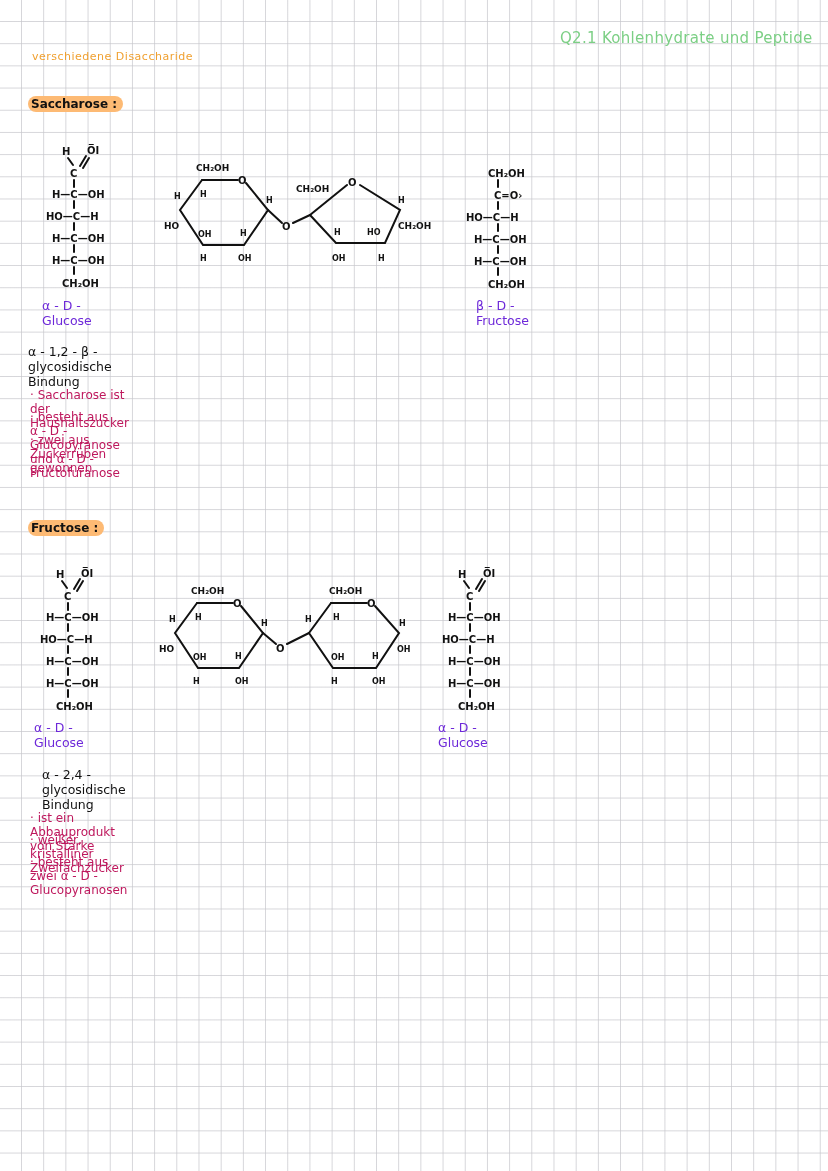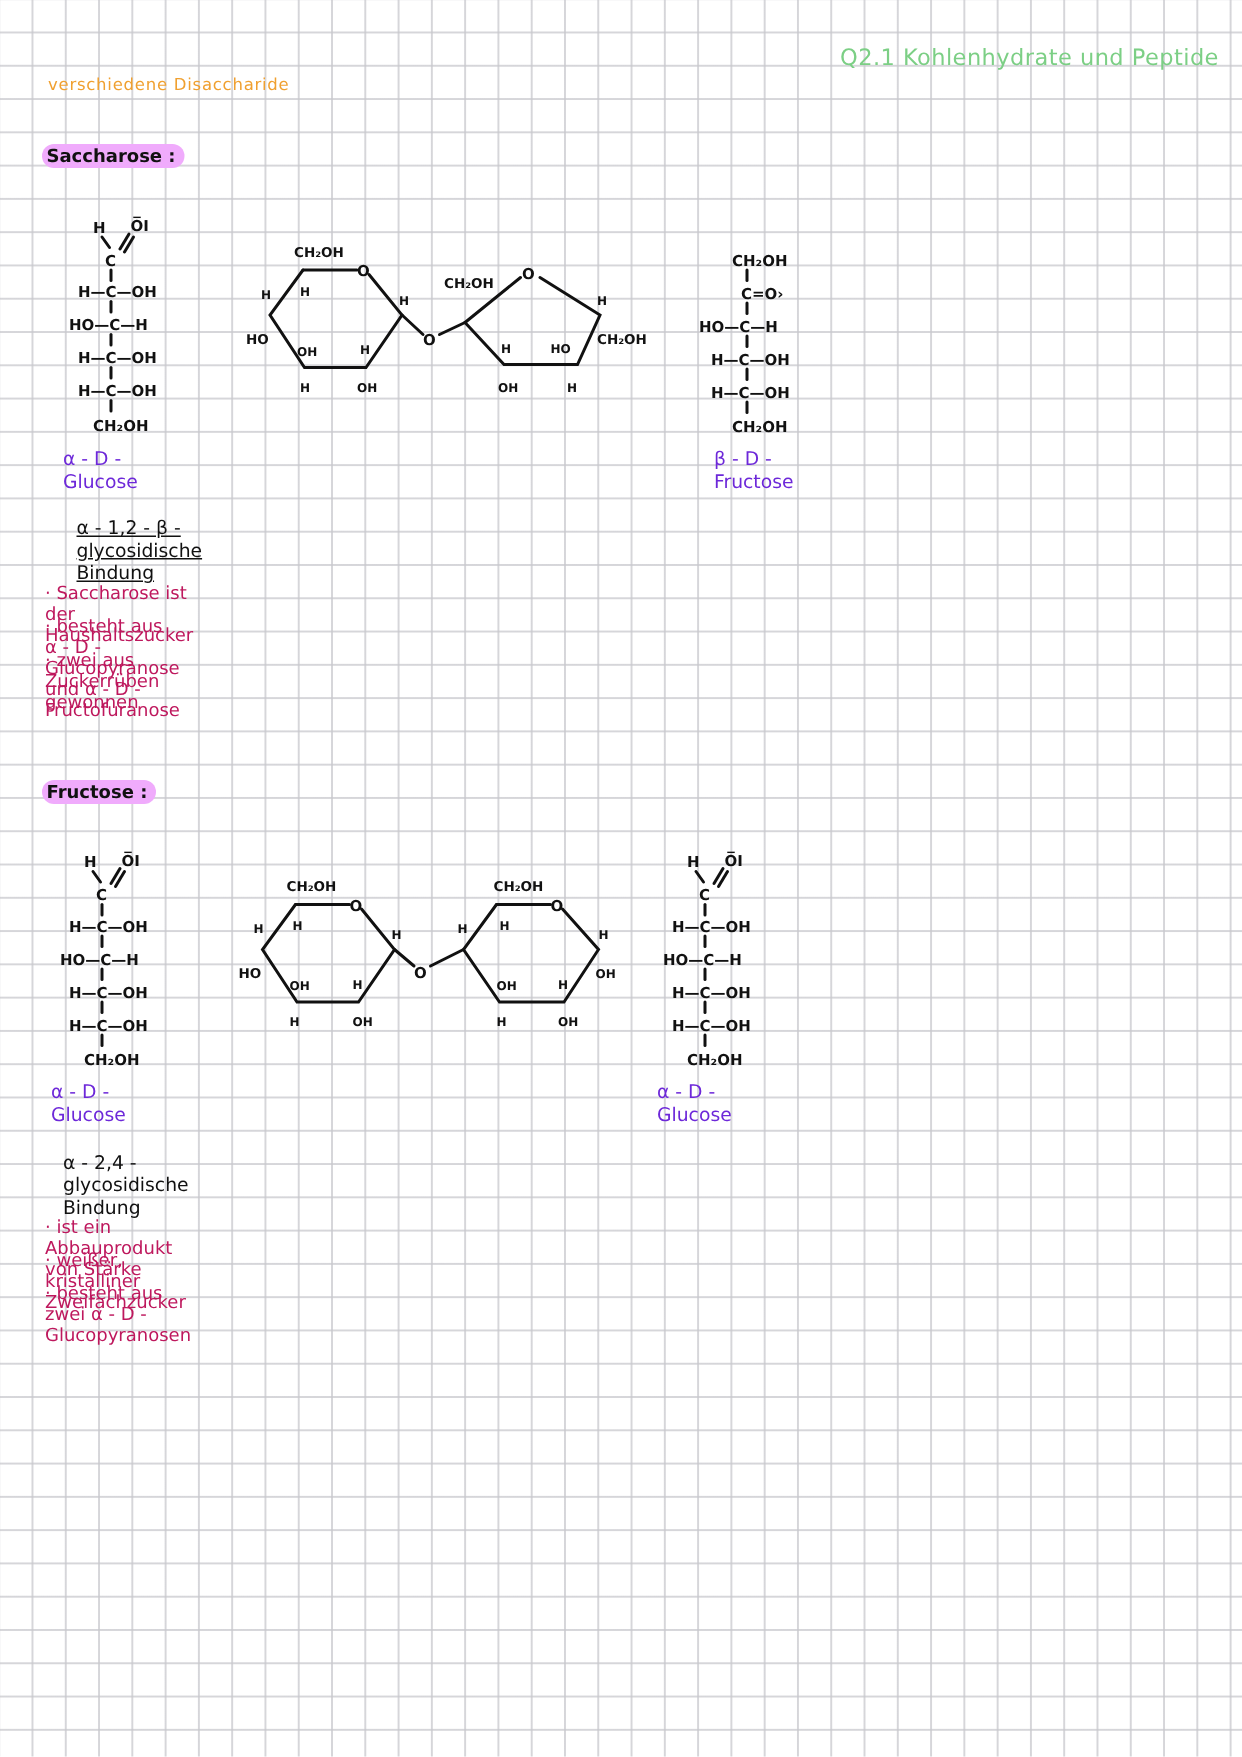--- a/index.html
+++ b/index.html
@@ -6,21 +6,21 @@
   body{width:828px;height:1171px;position:relative;overflow:hidden;background:#fff;
     background-image:
       linear-gradient(to right, rgba(200,200,205,0.75) 1px, transparent 1px),
       linear-gradient(to bottom, rgba(200,200,205,0.75) 1px, transparent 1px);
     background-size:22.2px 22.2px;
     background-position:21px 21px;
     font-family:"DejaVu Sans", sans-serif;color:#1a1a1a;}
   .abs{position:absolute;}
   .title{color:#f0a030;font-size:11px;letter-spacing:0.5px;}
   .course{color:#7ccf85;font-size:15px;letter-spacing:0.3px;}
-  .hl{background:#f0abfc;border-radius:8px;padding:1px 6px 1px 3px;font-size:12px;font-weight:bold;color:#111;text-align:right;}
+  .hl{background:#fdba74;border-radius:8px;padding:1px 6px 1px 3px;font-size:12px;font-weight:bold;color:#111;text-align:right;}
   .caption{color:#6d28d9;font-size:12.5px;}
   .line{font-size:12px;color:#be185d;}
   .bond{font-size:12.5px;color:#111;}
   svg text{font-family:"DejaVu Sans", sans-serif;font-weight:bold;fill:#111;}
   svg .st{stroke:#111;stroke-width:2;fill:none;stroke-linecap:round;}
 </style>
 </head>
 <body>
 
 <div class="abs course" style="left:560px;top:29px;">Q2.1 Kohlenhydrate und Peptide</div>
@@ -88,21 +88,21 @@
     <text x="6" y="58" font-size="10">HO—C—H</text>
     <line class="st" x1="38" y1="61" x2="38" y2="68"></line>
     <text x="14" y="80" font-size="10">H—C—OH</text>
     <line class="st" x1="38" y1="83" x2="38" y2="90"></line>
     <text x="14" y="102" font-size="10">H—C—OH</text>
     <line class="st" x1="38" y1="105" x2="38" y2="112"></line>
     <text x="28" y="125" font-size="10">CH₂OH</text>
   </svg>
   <div class="abs caption" style="left:476px;top:298px;">β - D - Fructose</div>
 
-  <div class="abs bond" style="left:51px;top:344px;text-decoration:underline;">α - 1,2 - β - glycosidische Bindung</div>
+  <div class="abs bond" style="left:28px;top:344px;">α - 1,2 - β - glycosidische Bindung</div>
   <div class="abs line" style="left:30px;top:388px;">· Saccharose ist der Haushaltszucker</div>
   <div class="abs line" style="left:30px;top:410px;">· besteht aus α - D - Glucopyranose und α - D - Fructofuranose</div>
   <div class="abs line" style="left:30px;top:433px;">· zwei aus Zuckerrüben gewonnen</div>
 </div>
 
 <div class="abs" style="left:0;top:0;">
   <span class="abs hl" style="left:28px;top:520px;white-space:nowrap;">Fructose :</span>
 
   <svg class="abs" style="left:34px;top:563px;" width="100" height="160">
     <text x="22" y="15" font-size="10">H</text>

